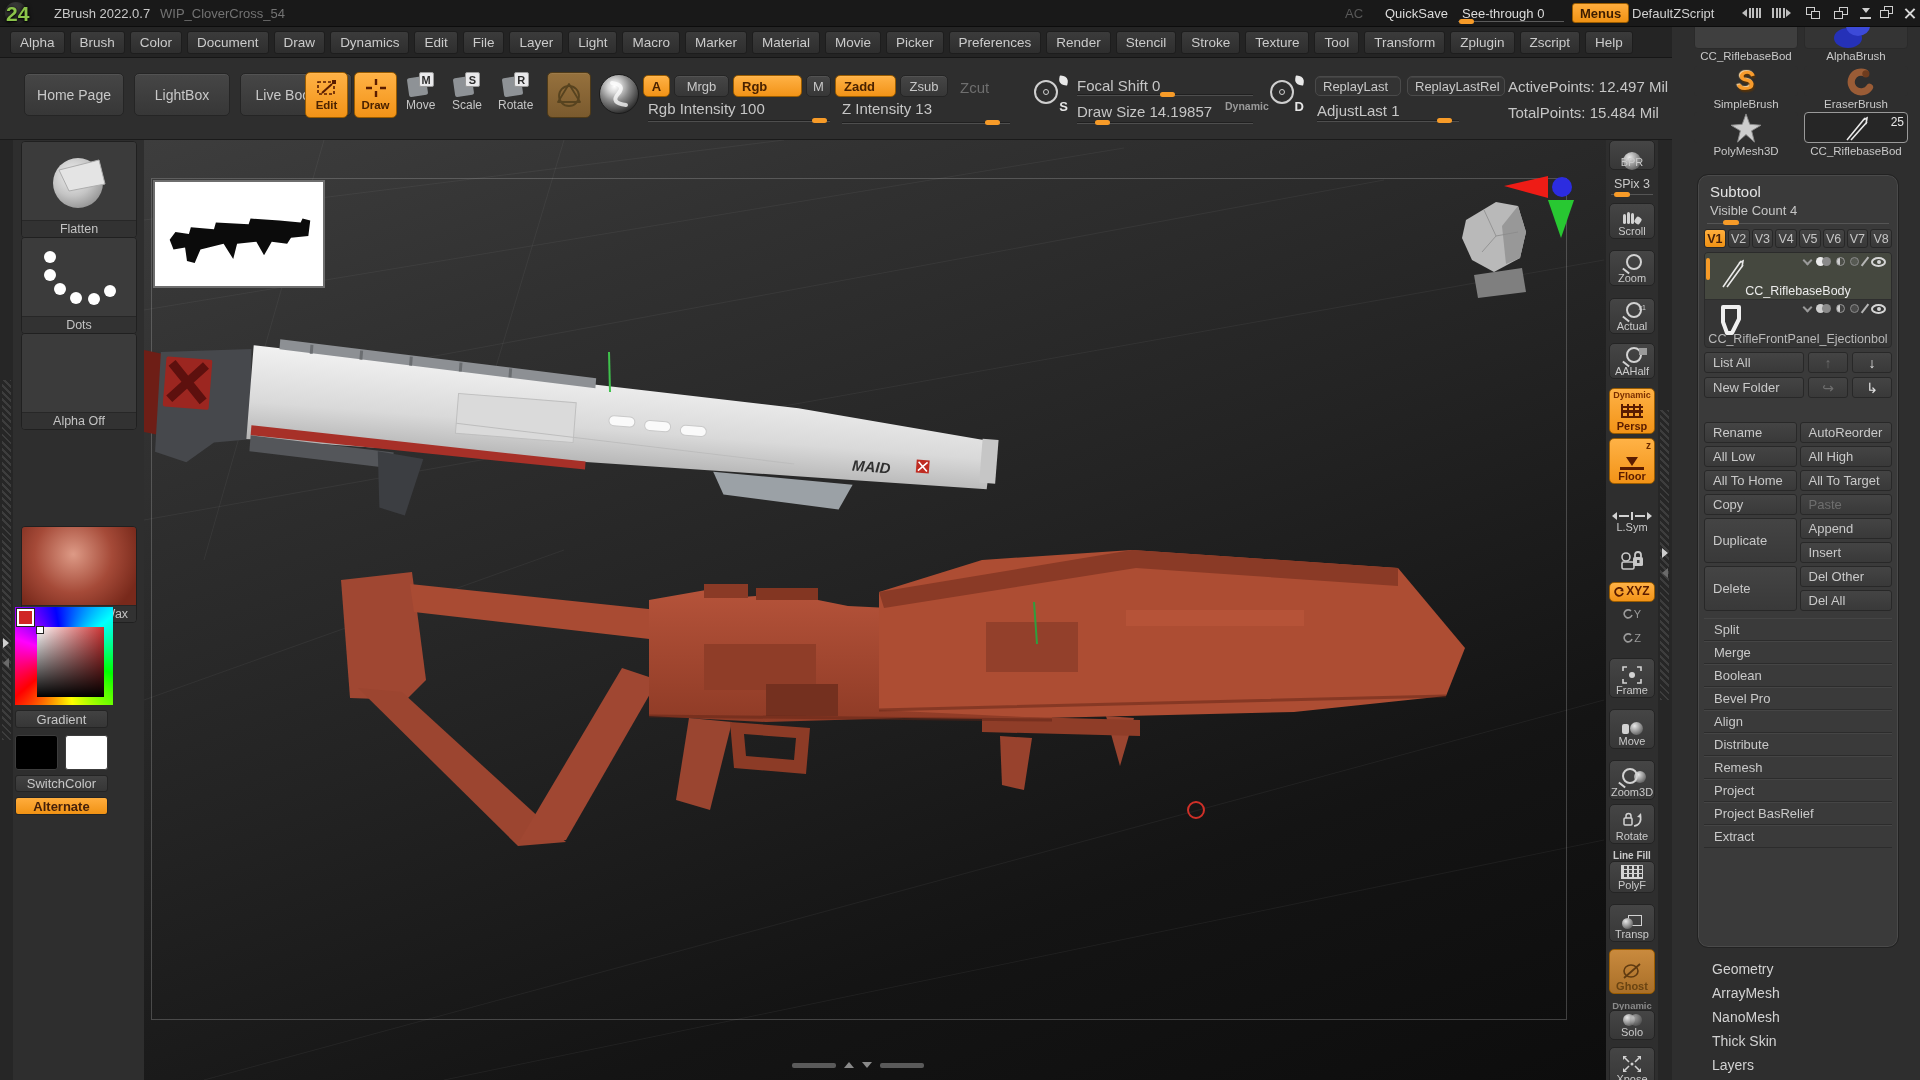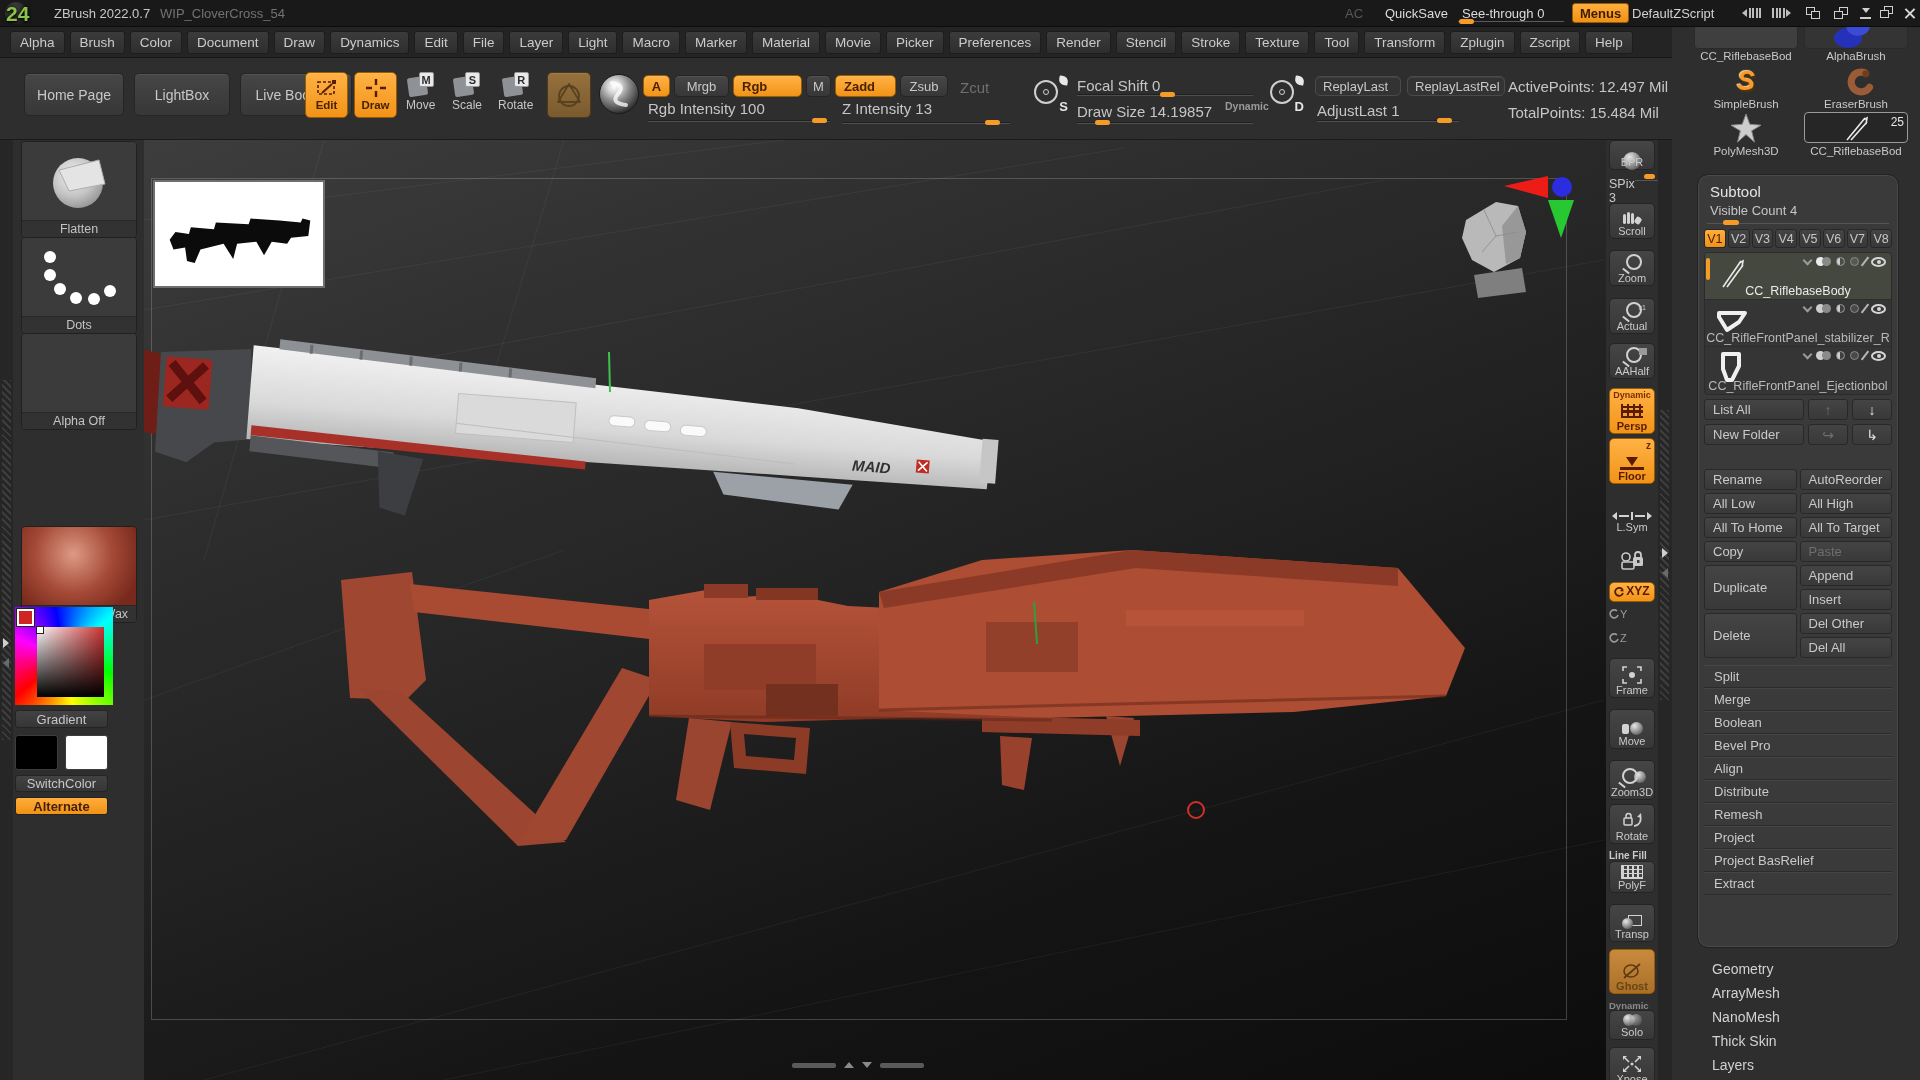--- a/index.html
+++ b/index.html
@@ -53,40 +53,40 @@
 #doc-border{position:absolute;left:7px;top:38px;right:39px;bottom:60px;border:1px solid rgba(170,170,170,.32)}
 #ref-thumb{position:absolute;left:9px;top:40px;width:172px;height:108px;background:#fff;border:2px solid #6e6e6e}
 #canvas-scroll{position:absolute;left:648px;top:922px;display:flex;align-items:center;gap:8px}
 .cs-bar{width:44px;height:5px;background:#5a5a5a;border-radius:2px}
 .cs-tri-up{width:0;height:0;border-left:5px solid transparent;border-right:5px solid transparent;border-bottom:6px solid #8a8a8a}
 .cs-tri-dn{width:0;height:0;border-left:5px solid transparent;border-right:5px solid transparent;border-top:6px solid #8a8a8a}
 
 #shelf-right{position:absolute;left:1606px;top:140px;width:52px;bottom:0;background:#2e2e2e}
 .rs-btn{position:absolute;left:3px;width:46px;background:linear-gradient(#454545,#373737);border:1px solid #242424;border-radius:5px;display:flex;flex-direction:column;align-items:center;justify-content:flex-end;font-size:11px;color:#cacaca;padding-bottom:1px}
 .rs-btn.orange{background:linear-gradient(#ffb246,#f29317);color:#5a1c00;font-weight:bold;border-color:#9a5c00}
-.rs-plain{position:absolute;left:3px;width:46px;display:flex;flex-direction:row;font-size:11px;color:#cacaca}
+.rs-plain{position:absolute;left:3px;width:46px;display:flex;flex-direction:column;align-items:center;font-size:11px;color:#cacaca}
 .rs-overlay{position:absolute;left:0;right:0;text-align:center;font-size:9px;font-weight:bold;color:#8a8a8a}
 .mag{position:relative;width:20px;height:18px}
 .mag::before{content:"";position:absolute;left:4px;top:0;width:12px;height:12px;border:2px solid #d2d2d2;border-radius:50%}
 .mag::after{content:"";position:absolute;left:0;bottom:0;width:8px;height:2px;background:#d2d2d2;transform:rotate(38deg)}
 .sphere{width:18px;height:18px;border-radius:50%;background:radial-gradient(circle at 35% 30%,#e8e8e8,#9a9a9a 45%,#4a4a4a 90%)}
 .gridic{width:22px;height:14px;background:linear-gradient(#00000000 45%,#5a1c00 45%,#5a1c00 55%,#00000000 55%),repeating-linear-gradient(90deg,#5a1c00 0 2px,transparent 2px 6px),repeating-linear-gradient(0deg,#5a1c00 0 2px,transparent 2px 5px)}
 .downarr{width:0;height:0;border-left:6px solid transparent;border-right:6px solid transparent;border-top:9px solid #5a1c00}
 .hline{width:24px;height:3px;background:#5a1c00;margin-top:1px}
 
 #tray{position:absolute;left:1672px;top:27px;width:248px;bottom:0;background:#2e2e2e;overflow:hidden}
 .tp-thumb{position:absolute;border:1px solid #2a2a2a;border-radius:4px;background:#3f3f3f;display:flex;align-items:center;justify-content:center;overflow:hidden}
 .tp-label{position:absolute;font-size:11.5px;color:#c9c9c9;width:104px;text-align:center;white-space:nowrap;overflow:hidden}
 #panel{position:absolute;left:26px;top:148px;width:200px;height:772px;background:#3a3a3a;border:1px solid #4a4a4a;outline:1px solid #222;border-radius:10px;padding:5px 5px 0 5px}
 #panel h3{font-size:15px;font-weight:normal;color:#e2e2e2;margin:2px 0 0 6px}
 .pn-track{position:relative;height:3px;border-bottom:1px solid #555;margin:3px 3px 0 3px}
 .pn-handle{position:absolute;top:-1px;width:16px;height:5px;border-radius:3px;background:#f79b28}
 #vtabs{display:flex;gap:2px;margin-top:5px}
 .vtab{flex:1;height:19px;display:flex;align-items:center;justify-content:center;font-size:12.5px;background:linear-gradient(#444,#383838);border:1px solid #272727;border-radius:3px;color:#c6c6c6}
-.vtab.active{background:linear-gradient(#ffae3c,#f09214);color:#45200a;font-weight:normal}
+.vtab.active{background:linear-gradient(#ffae3c,#f09214);color:#45200a;font-weight:bold}
 #st-list{margin-top:4px;background:#353535;border:1px solid #2b2b2b;border-radius:4px;overflow:hidden}
 .st-item{position:relative;height:47px;border-bottom:1px solid #2e2e2e}
 .st-item:last-child{border-bottom:none}
 .st-item.selected{background:#45483f}
 .st-item .nm{position:absolute;left:0;right:0;bottom:1px;text-align:center;font-size:12.5px;color:#b9b9b9;white-space:nowrap;overflow:hidden}
 .st-item.selected .nm{color:#ececec}
 .st-sel-bar{position:absolute;left:1px;top:5px;width:4px;height:22px;background:#f79b28;border-radius:2px}
 .toggles{position:absolute;top:3px;right:5px;display:flex;align-items:center;gap:5px}
 .chev{width:7px;height:7px;border-left:2px solid #9a9a9a;border-bottom:2px solid #9a9a9a;transform:rotate(-45deg);margin-top:-3px}
 .dot{width:9px;height:9px;border-radius:50%}
@@ -706,37 +706,20 @@
                 <span class="dot grey" style="margin-left:-3px"></span>
               </span>
               <span class="dot half"></span>
               <span class="dot dim"></span>
               <span class="slash"></span>
               <span class="eye"></span>
             </span>
           <span class="nm">CC_RiflebaseBody</span>
         </div>
         <div class="st-item">
-          <svg class="abs" style="left:10px;top:6px" width="34" height="28" viewBox="0 0 34 28">
-              <polygon points="4,7 30,7 24,16 12,24 4,11" fill="none" stroke="#f0f0f0" stroke-width="4" stroke-linejoin="round"></polygon>
-            </svg>
-          <span class="toggles">
-              <span class="chev"></span>
-              <span style="display:flex">
-                <span class="dot fill" style="background:#cfcfcf"></span>
-                <span class="dot grey" style="margin-left:-3px"></span>
-              </span>
-              <span class="dot half"></span>
-              <span class="dot dim"></span>
-              <span class="slash"></span>
-              <span class="eye"></span>
-            </span>
-          <span class="nm">CC_RifleFrontPanel_stabilizer_R</span>
-        </div>
-        <div class="st-item">
           <svg class="abs" style="left:10px;top:4px" width="34" height="32" viewBox="0 0 34 32">
               <path d="M8,3 h16 v12 l-7,14 h-5 l-4,-11 z" fill="none" stroke="#f0f0f0" stroke-width="4" stroke-linejoin="round"></path>
             </svg>
           <span class="toggles">
               <span class="chev"></span>
               <span style="display:flex">
                 <span class="dot fill" style="background:#cfcfcf"></span>
                 <span class="dot grey" style="margin-left:-3px"></span>
               </span>
               <span class="dot half"></span>

